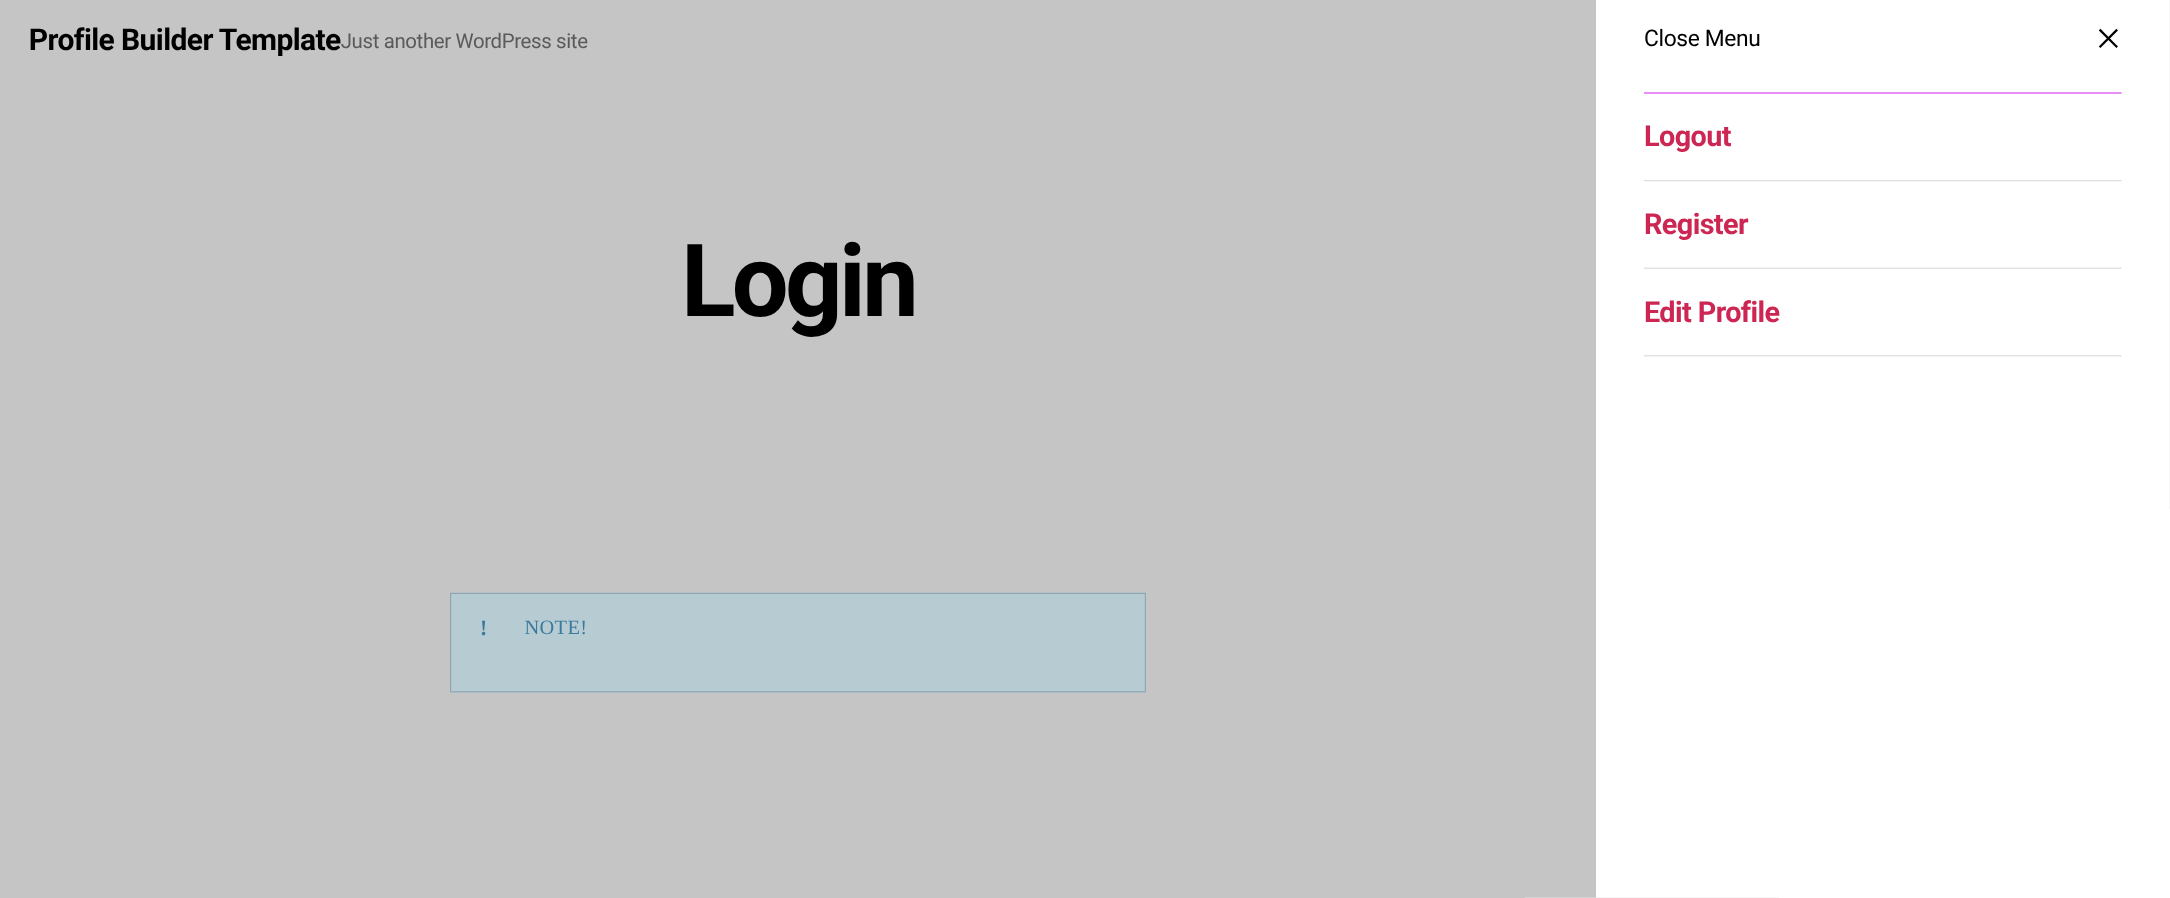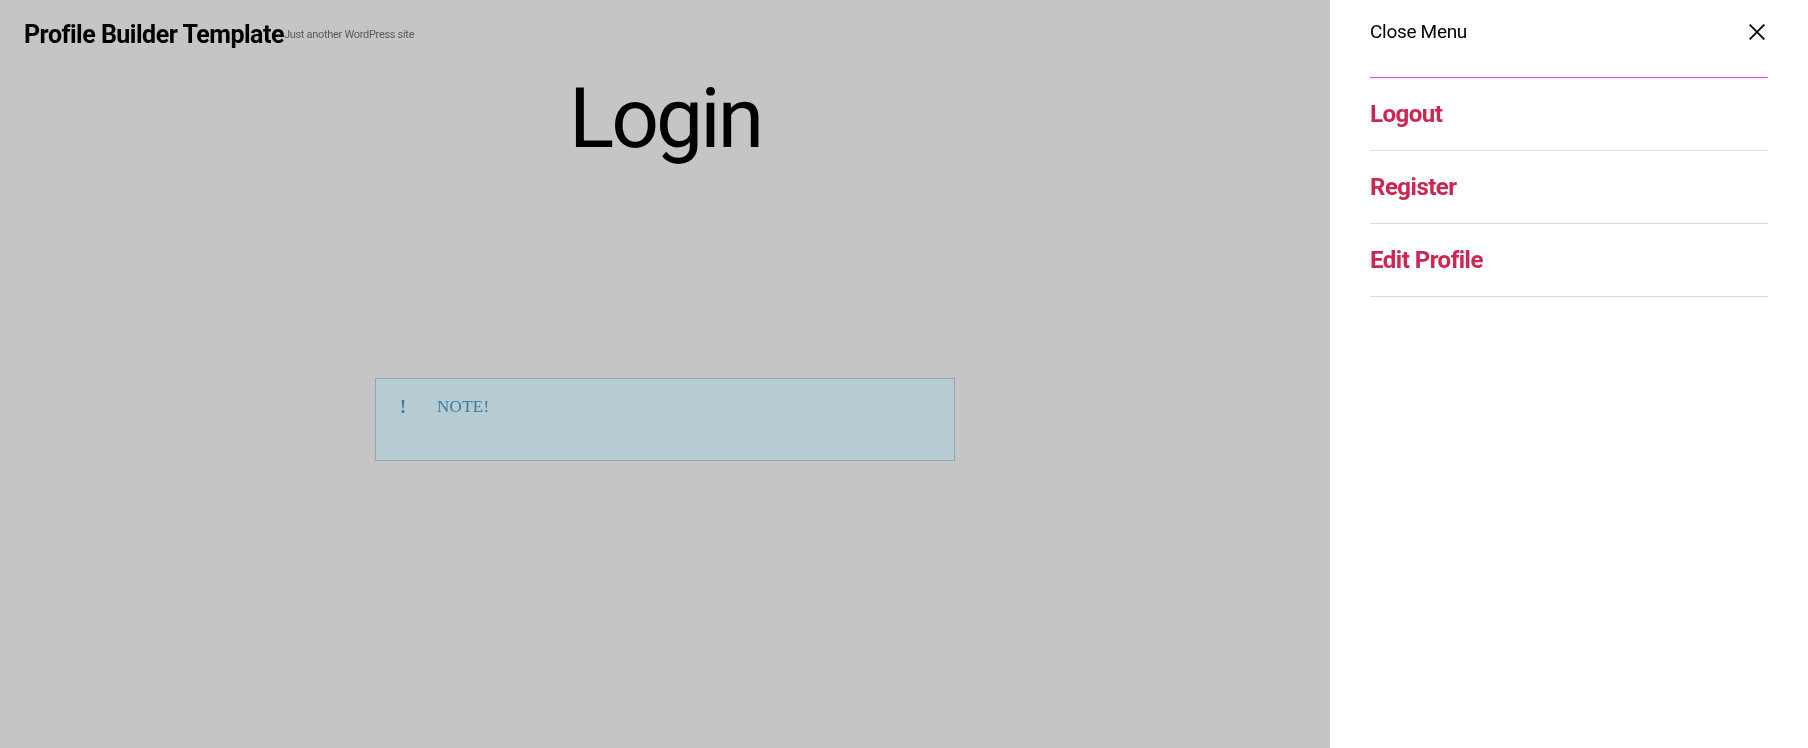--- a/index.html
+++ b/index.html
@@ -27,29 +27,30 @@
       align-items: center;
       padding: 20px 24px;
     }
     .site-title {
       font-size: 25px;
       font-weight: 700;
       color: #000;
       letter-spacing: -0.5px;
     }
     .site-tagline {
-      font-size: 11px;
+      font-size: 17px;
       color: #5a5a5a;
       letter-spacing: -0.3px;
     }
     .page-title {
       text-align: center;
       font-size: 84px;
-      font-weight: 400;
+      font-weight: 700;
       color: #000;
+      margin-top: 116px;
       letter-spacing: -3px;
     }
     .note-box {
       width: 580px;
       margin: 210px auto 0 auto;
       background-color: #b6cbd2;
       border: 1px solid #8da8b1;
       padding: 18px 20px 22px 61px;
       position: relative;
       font-family: Georgia, "Times New Roman", serif;

